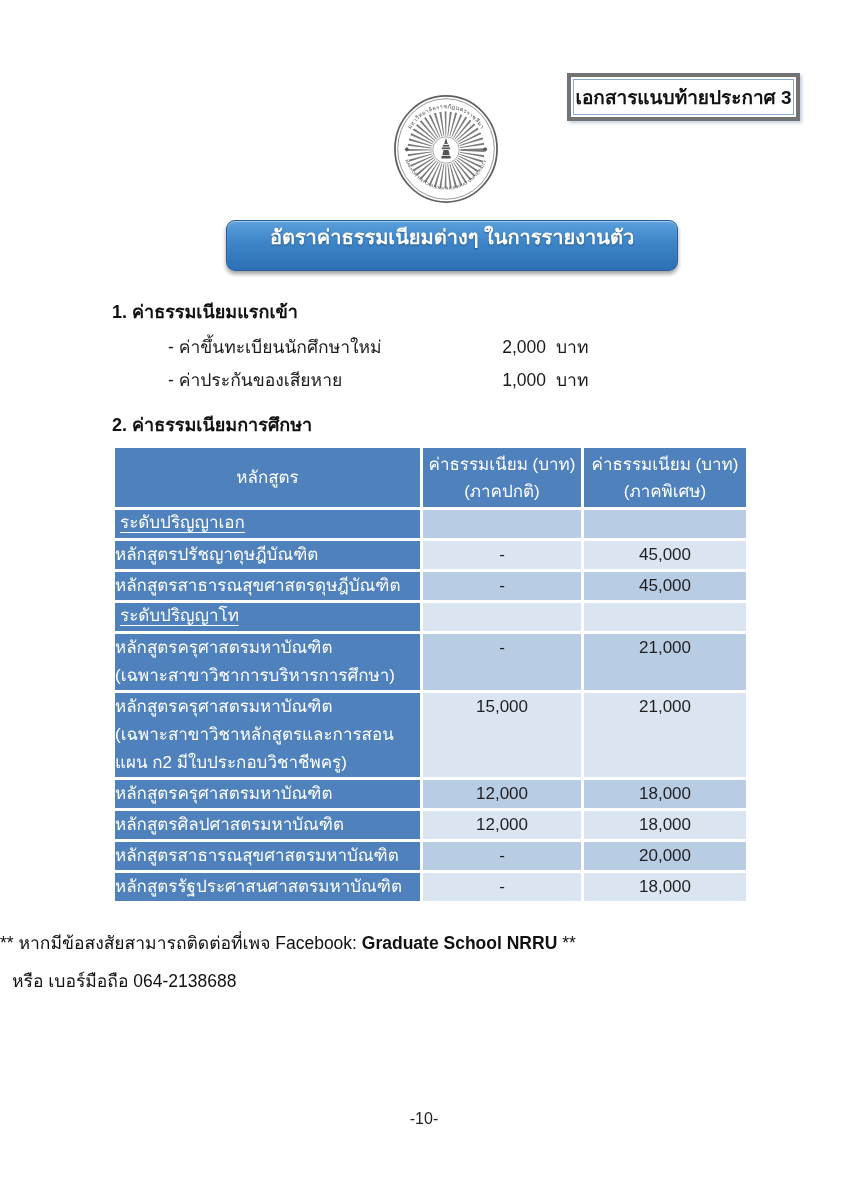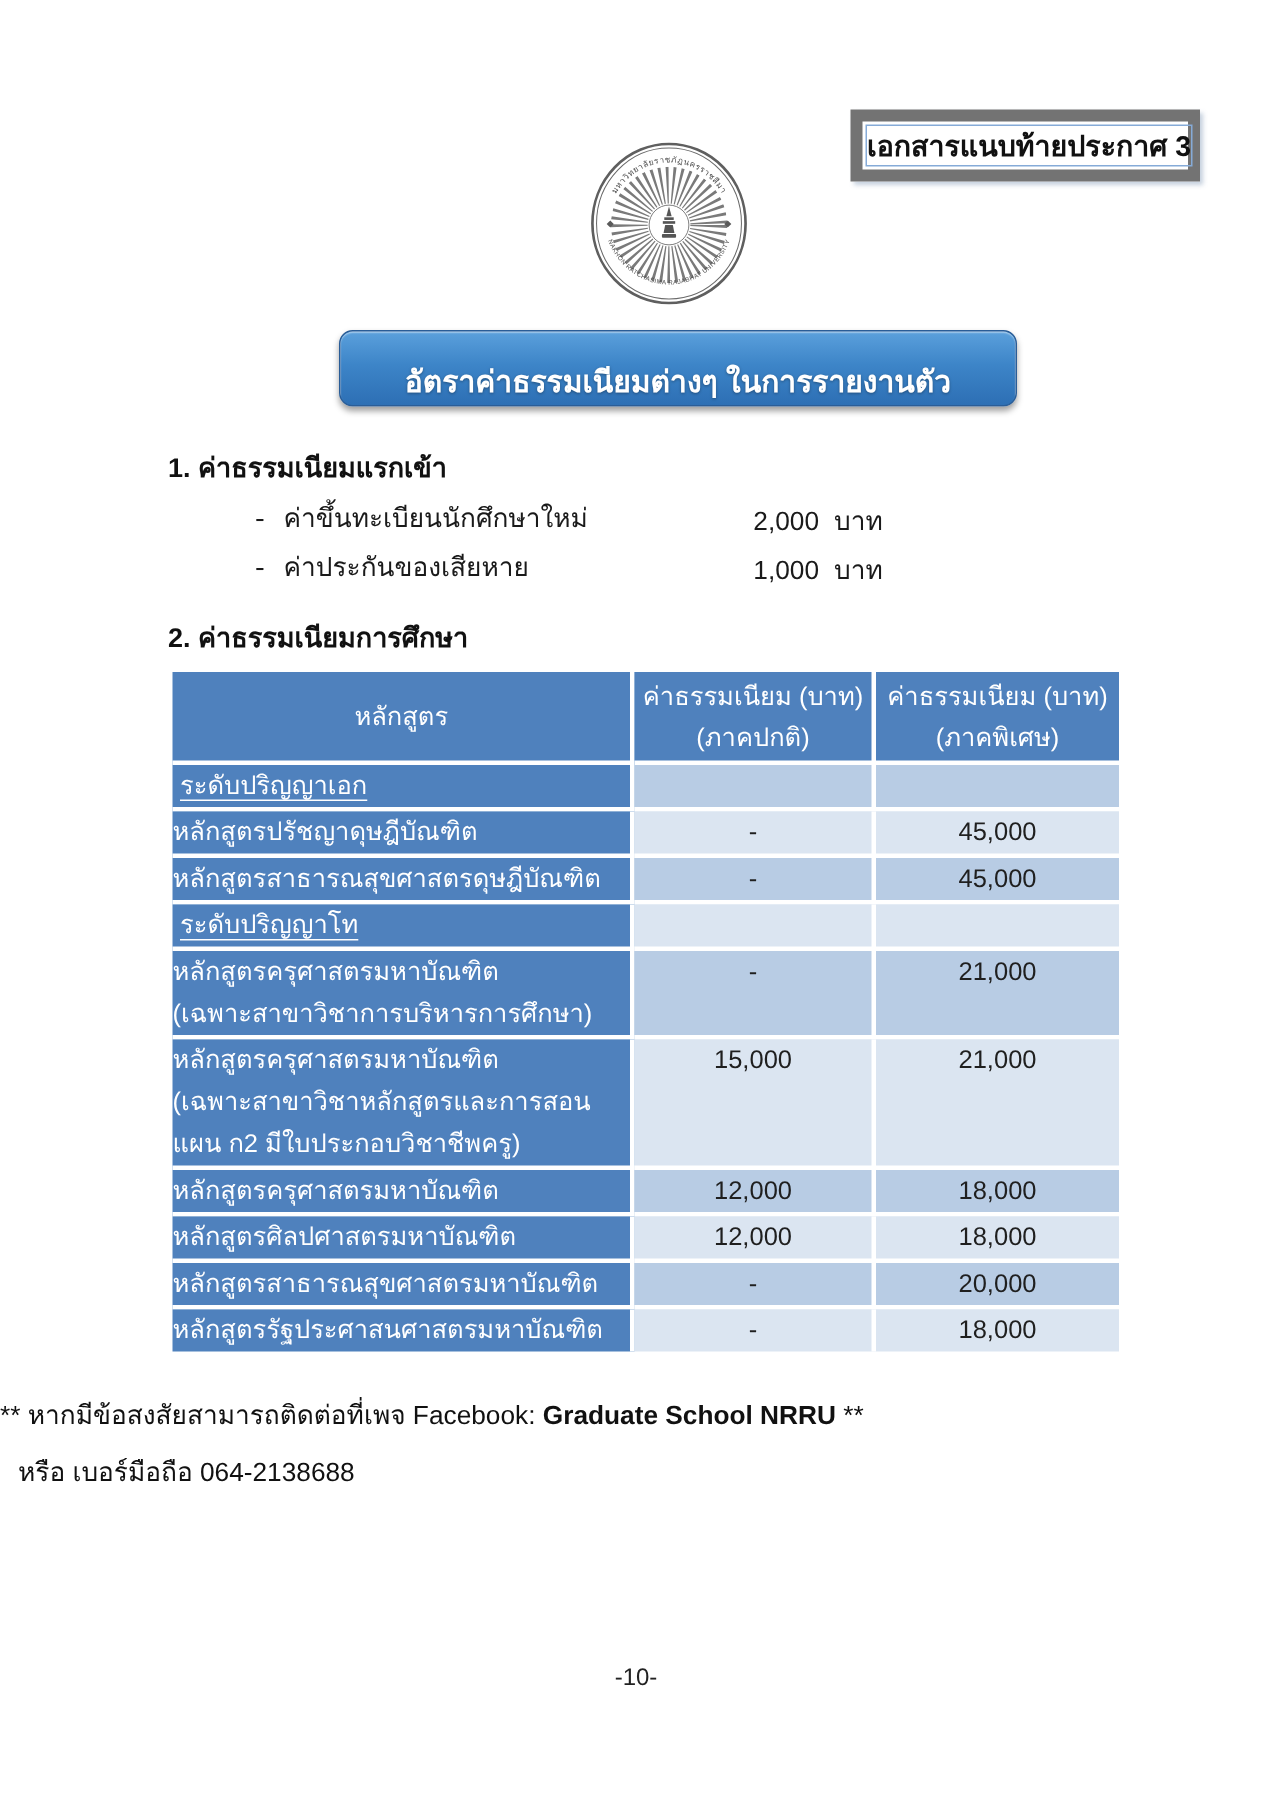--- a/index.html
+++ b/index.html
@@ -18,21 +18,21 @@
   }
 
   
   .doc-tag {
     position: absolute;
     top: 73px;
     left: 567px;
     width: 233px;
     height: 48px;
     box-sizing: border-box;
-    border: 8px solid #737373;
+    border: 4px solid #737373;
     background: #ffffff;
     box-shadow: 2px 2px 3px rgba(90, 120, 160, 0.35);
     display: flex;
     align-items: stretch;
   }
   .doc-tag-inner {
     flex: 1;
     margin: 2px;
     border: 1px solid #86abd8;
     display: flex;
@@ -59,21 +59,21 @@
     top: 220px;
     left: 226px;
     width: 452px;
     height: 51px;
     box-sizing: border-box;
     border-radius: 9px;
     border: 1px solid #2a5d97;
     background: linear-gradient(180deg, #5ba0dc 0%, #3d85c8 45%, #2d6fb4 100%);
     box-shadow: 0 3px 4px rgba(0,0,0,0.38), inset 0 1px 1px rgba(255,255,255,0.45);
     display: flex;
-    align-items: flex-end;
+    align-items: flex-start;
     justify-content: center;
     color: #ffffff;
     font-size: 20px;
     font-weight: bold;
     text-shadow: 0 1px 2px rgba(0,0,0,0.35);
   }
 
   .sec {
     position: absolute;
     left: 112px;
@@ -87,21 +87,21 @@
     color: #111111;
   }
 
   .fee-line {
     display: grid;
     grid-template-columns: 382px 52px 60px;
     margin-top: 9px;
     font-size: 17.5px;
     line-height: 24px;
   }
-  .fee-label { padding-left: 56px; font-family: Liberation Mono, monospace; }
+  .fee-label { padding-left: 56px; }
   .fee-amount { text-align: right; }
   .fee-unit { padding-left: 10px; }
 
   
   .fee-table {
     margin: 9px 4px 0 3px;
     border-collapse: separate;
     border-spacing: 0;
     table-layout: fixed;
     width: 631px;
@@ -138,20 +138,21 @@
     text-align: left;
     padding: 2px 6px 2px 14px;
     line-height: 28px;
     white-space: pre-line;
     vertical-align: top;
   }
   tr.section-row .name-cell {
     padding-left: 5px;
     text-decoration: underline;
     text-underline-offset: 4px;
+    font-family: Liberation Mono, monospace;
   }
   .num-cell {
     text-align: center;
     vertical-align: top;
     line-height: 28px;
     padding: 2px 4px;
     color: #1f1f1f;
   }
   tr.band-dark .num-cell { background: #b8cce4; }
   tr.band-light .num-cell { background: #dbe5f1; }

